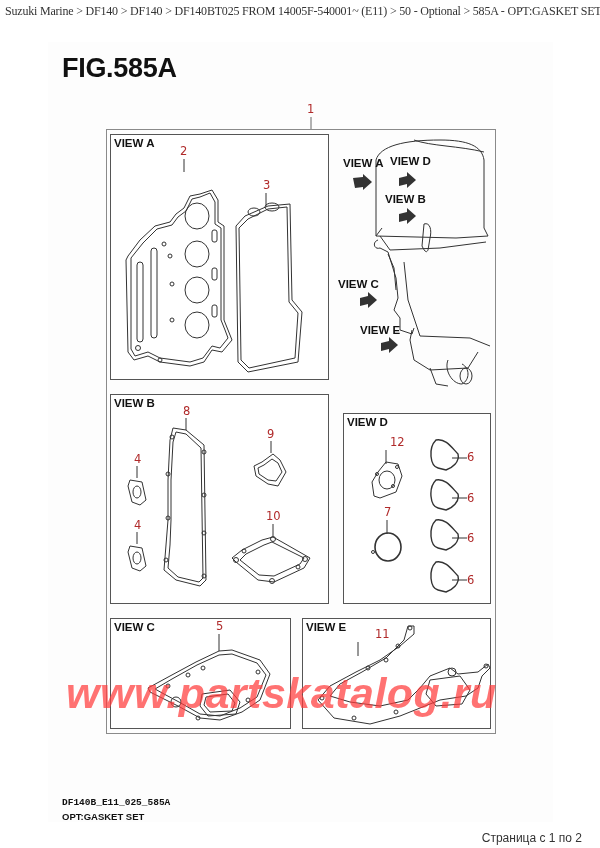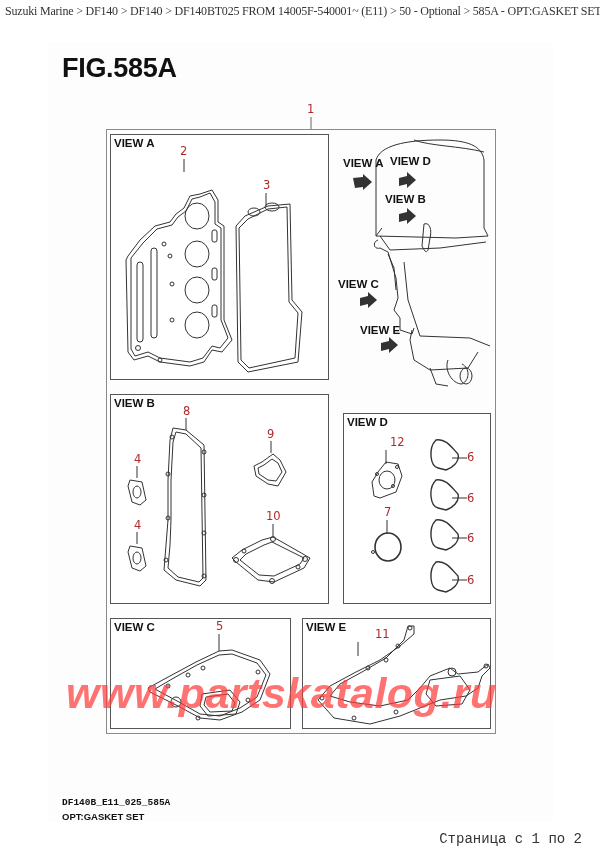--- a/index.html
+++ b/index.html
@@ -43,22 +43,22 @@
     }
     .footer-code {
       position: absolute; left: 62px; top: 797px; font-size: 9.5px; font-weight: bold; color: #111;
       font-family: Liberation Mono, monospace;
     }
     .footer-title {
       position: absolute; left: 62px; top: 811px; font-size: 9.5px; font-weight: bold; color: #111;
       font-family: "Liberation Sans", sans-serif;
     }
     .pager {
-      position: absolute; right: 18px; top: 831px; font-size: 14px; color: #333;
-      font-family: Liberation Mono, monospace;
+      position: absolute; right: 18px; top: 831px; font-size: 12px; color: #333;
+      font-family: Liberation Sans, sans-serif;
       padding-left: 24px;
     }
   </style>
 </head>
 <body>
 
 <div class="breadcrumb">Suzuki Marine &gt; DF140 &gt; DF140 &gt; DF140BT025 FROM 14005F-540001~ (E11) &gt; 50 - Optional &gt; 585A - OPT:GASKET SET</div>
 
 <div class="sheet"></div>
 

